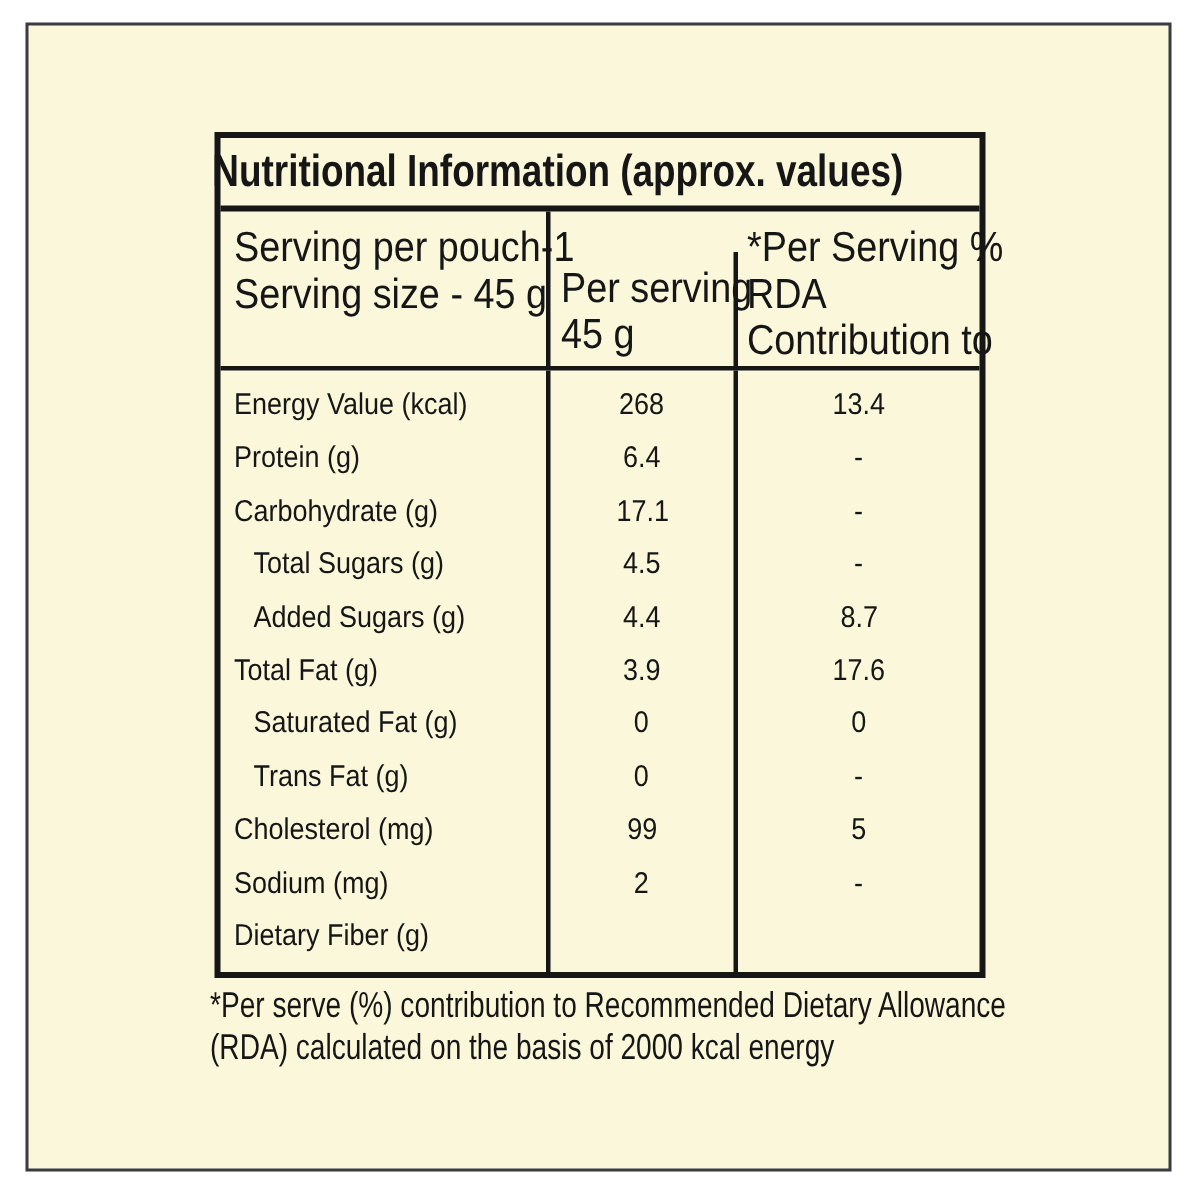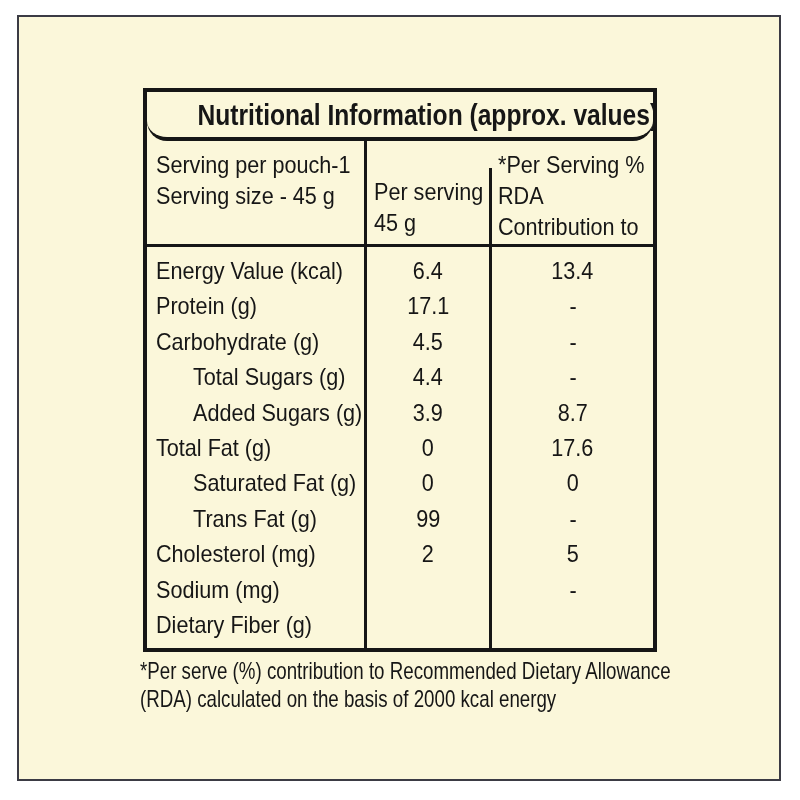--- a/index.html
+++ b/index.html
@@ -29,54 +29,53 @@
     width: 514px;
     height: 564px;
     box-sizing: border-box;
     border: 4px solid var(--ink, #161616);
   }
   .title-row {
     height: 45px;
     border-bottom: 4px solid var(--ink, #161616);
     display: flex;
     align-items: center;
-    justify-content: flex-start;
-    border-radius: 20px;
+    justify-content: flex-end;
   }
   .title-text {
     display: inline-block;
     font-size: 30px;
     font-weight: 700;
     transform: scaleX(0.82);
     transform-origin: 50% 50%;
     white-space: nowrap;
   }
   .header-row {
     display: flex;
     height: 103px;
     border-bottom: 3px solid var(--ink, #161616);
-    font-size: 24px;
+    font-size: 28px;
   }
   .hcell { box-sizing: border-box; padding-top: 8px; }
   .hcell1 { width: 220px; border-right: 3px solid var(--ink, #161616); padding-left: 9px; }
   .hcell2 { width: 125px; border-right: 3px solid var(--ink, #161616); padding-left: 7px; margin-top: 27px; }
   .hcell3 { flex: 1; padding-left: 6px; }
   .hline { line-height: 31px; height: 31px; }
   .body {
     display: flex;
     height: 401px;
-    font-size: 24px;
+    font-size: 20px;
   }
   .bcol { box-sizing: border-box; padding-top: 6px; }
   .bcol1 { width: 220px; border-right: 3px solid var(--ink, #161616); }
   .bcol2 { width: 125px; border-right: 3px solid var(--ink, #161616); text-align: center; }
   .bcol3 { flex: 1; text-align: center; }
   .brow { line-height: 35.4px; height: 35.4px; white-space: nowrap; }
   .bcol1 .brow { padding-left: 9px; }
-  .bcol1 .brow.indent { padding-left: 22px; margin-left: 24px; }
+  .bcol1 .brow.indent { padding-left: 22px; }
   .cx {
     display: inline-block;
     transform: scaleX(0.9);
     transform-origin: 0 50%;
     white-space: nowrap;
   }
   .cxc { transform-origin: 50% 50%; }
   .footnote {
     position: absolute;
     left: 121px;
@@ -126,20 +125,21 @@
           <div class="brow indent"><span class="cx">Total Sugars (g)</span></div>
           <div class="brow indent"><span class="cx">Added Sugars (g)</span></div>
           <div class="brow"><span class="cx">Total Fat (g)</span></div>
           <div class="brow indent"><span class="cx">Saturated Fat (g)</span></div>
           <div class="brow indent"><span class="cx">Trans Fat (g)</span></div>
           <div class="brow"><span class="cx">Cholesterol (mg)</span></div>
           <div class="brow"><span class="cx">Sodium (mg)</span></div>
           <div class="brow"><span class="cx">Dietary Fiber (g)</span></div>
         </div>
       <div class="bcol bcol2">
+          <div class="brow"><span class="cx cxc">268</span></div>
           <div class="brow"><span class="cx cxc">6.4</span></div>
           <div class="brow"><span class="cx cxc">17.1</span></div>
           <div class="brow"><span class="cx cxc">4.5</span></div>
           <div class="brow"><span class="cx cxc">4.4</span></div>
           <div class="brow"><span class="cx cxc">3.9</span></div>
           <div class="brow"><span class="cx cxc">0</span></div>
           <div class="brow"><span class="cx cxc">0</span></div>
           <div class="brow"><span class="cx cxc">99</span></div>
           <div class="brow"><span class="cx cxc">2</span></div>
         </div>

